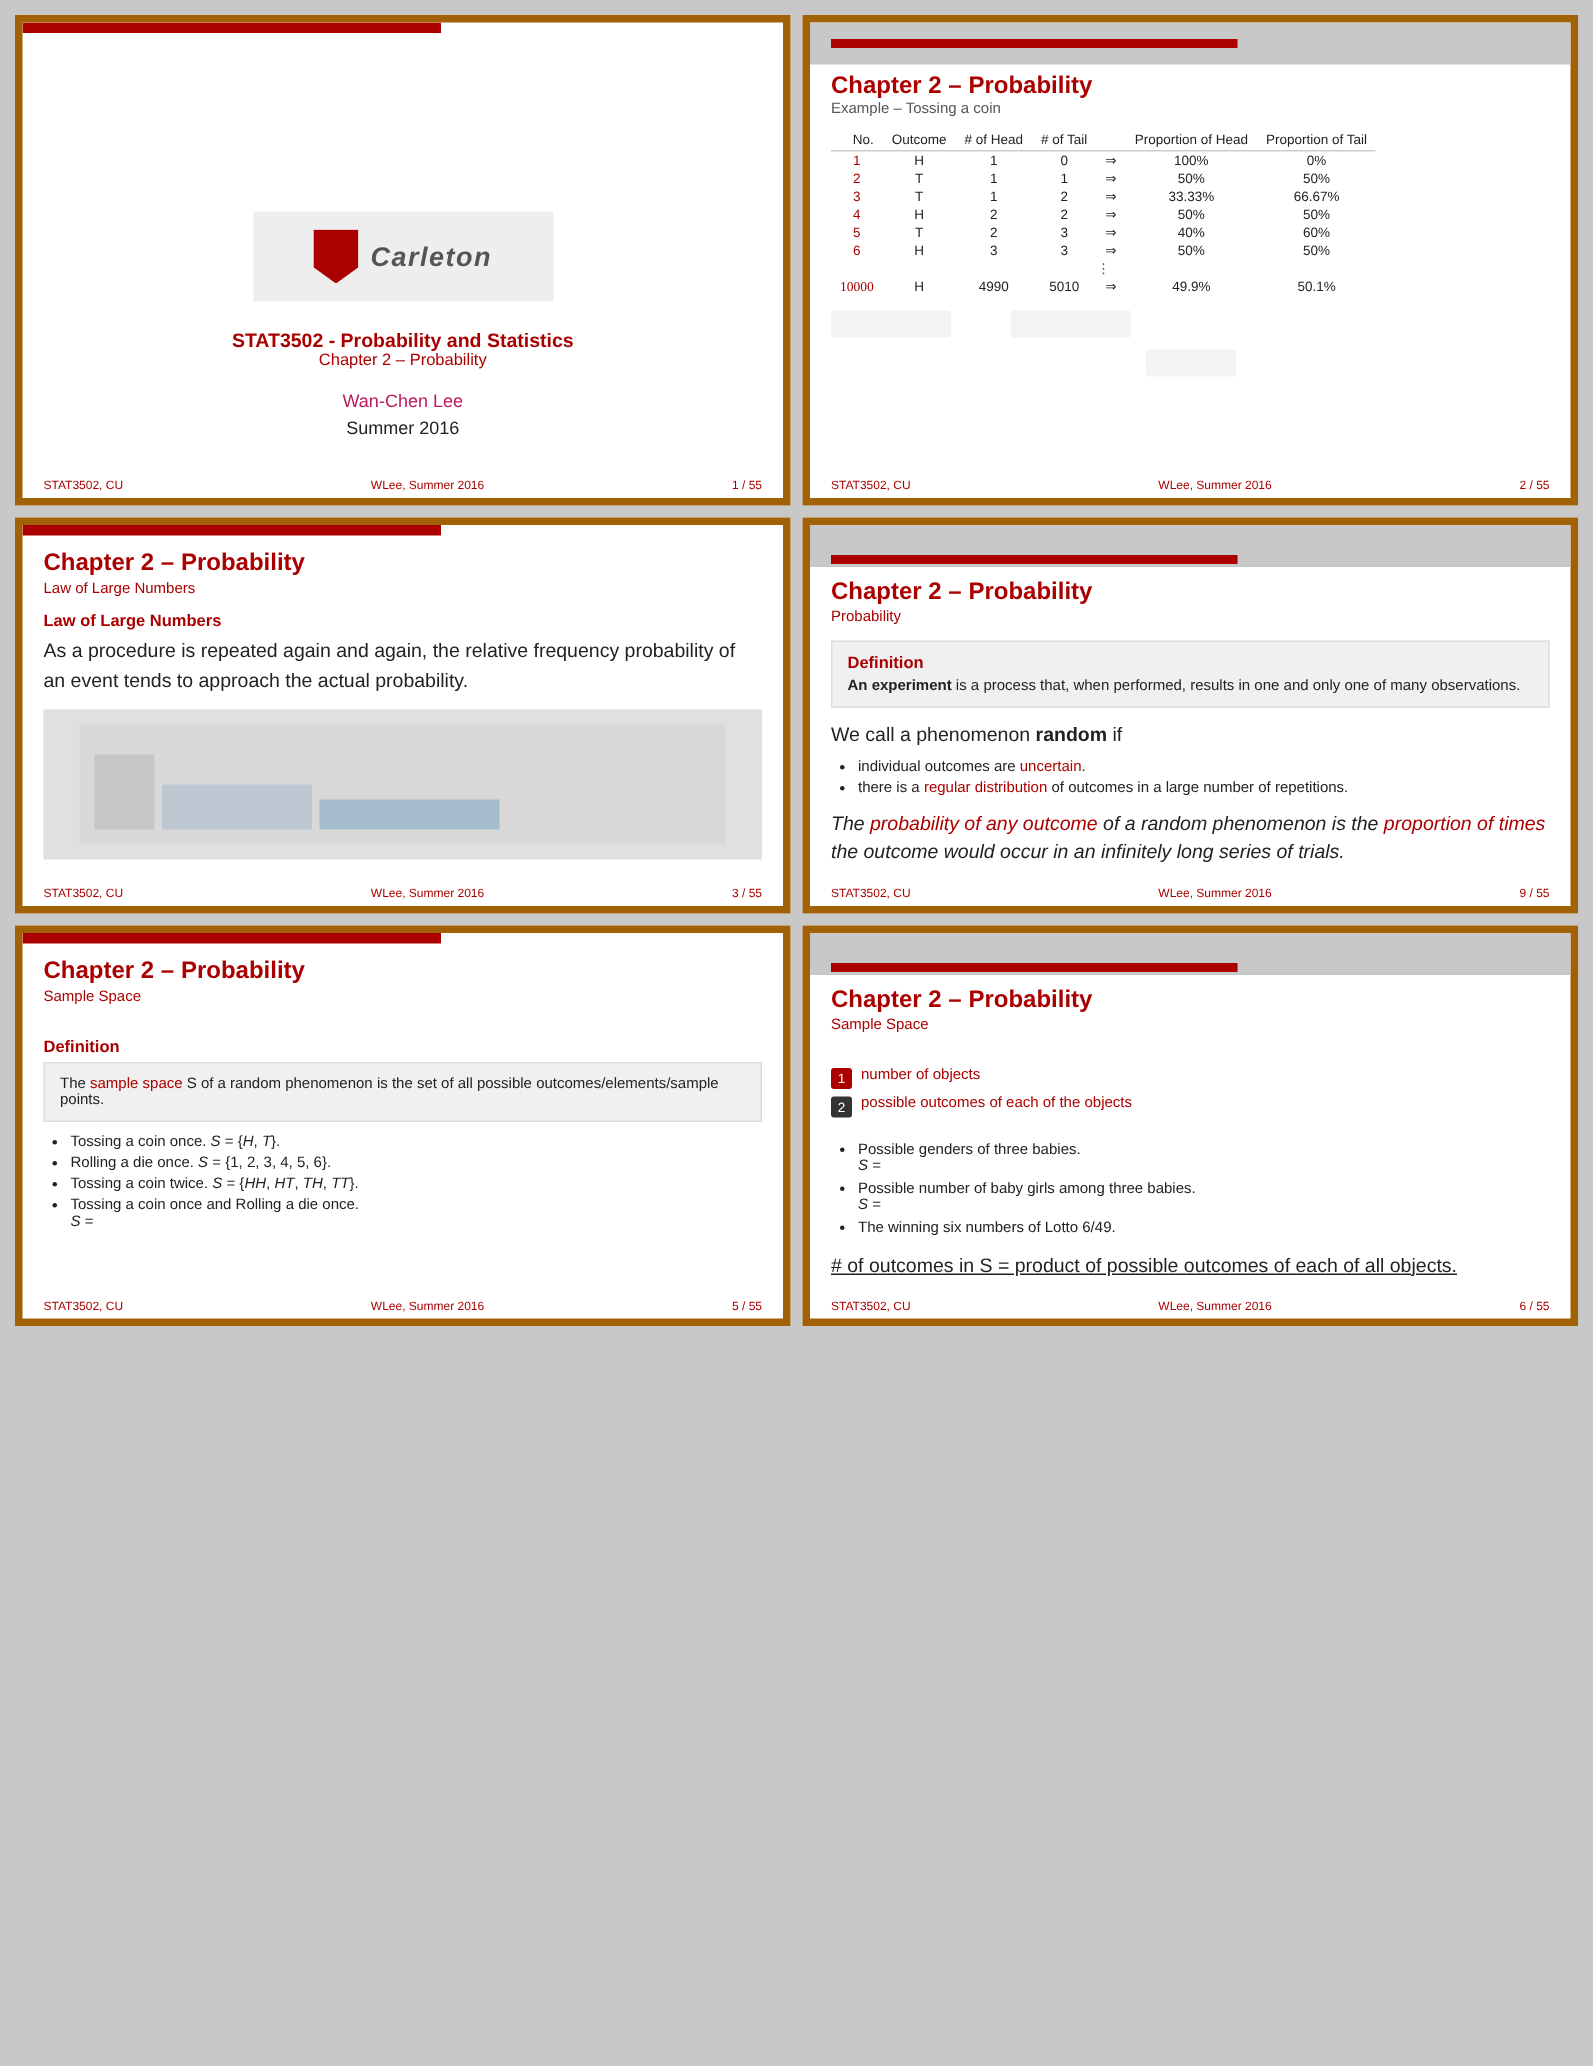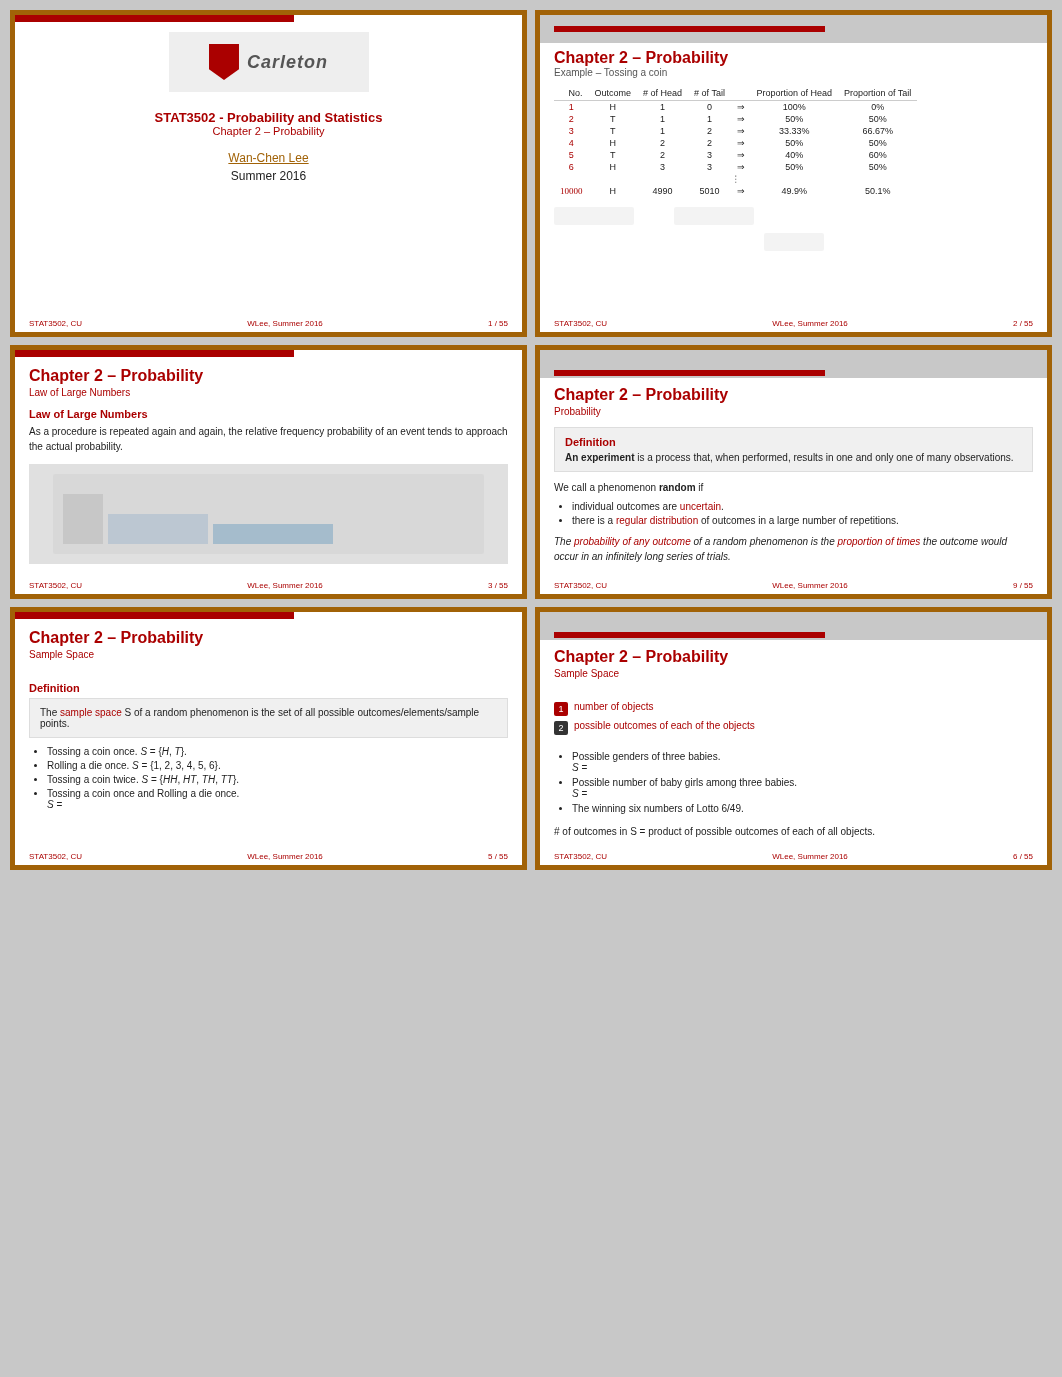--- a/index.html
+++ b/index.html
@@ -35,23 +35,23 @@
       justify-content: space-between;
       padding: 0 14px;
       font-size: 8px;
       color: #a00;
     }
     
     .title-slide {
       display: flex;
       flex-direction: column;
       align-items: center;
-      justify-content: flex-start;
+      justify-content: flex-end;
       min-height: 310px;
-      padding-bottom: 16px;
+      padding-bottom: 40px;
     }
     .title-slide .logo-area {
       width: 200px;
       height: 60px;
       background: #eee;
       margin-bottom: 10px;
       display: flex;
       align-items: center;
       justify-content: center;
       position: relative;
@@ -79,22 +79,21 @@
     }
     .slide-subtitle {
       color: #a00;
       font-size: 11px;
       text-align: center;
     }
     .slide-author {
       font-size: 12px;
       text-align: center;
       margin-top: 14px;
-      color: #a16207;
-      text-decoration: underline;
+      color: #be185d;
     }
     .slide-date {
       font-size: 12px;
       text-align: center;
       margin-top: 4px;
       color: #222;
     }
     
     .chapter-header {
       color: #a00;
@@ -192,21 +191,21 @@
       justify-content: center;
       font-size: 9px;
       margin-right: 6px;
       flex-shrink: 0;
       margin-top: 1px;
     }
     .num-badge.dark {
       background: #333;
     }
     .paragraph-text {
-      font-size: 10px;
+      font-size: 13px;
       line-height: 1.5;
       margin-bottom: 6px;
     }
     .top-red-bar {
       height: 7px;
       background: #a00;
       width: 55%;
       margin-bottom: 0;
     }
   </style>
@@ -423,21 +422,21 @@
       <div class="numbered-item">
         <span class="num-badge dark">2</span>
         <span class="colored-term">possible outcomes of each of the objects</span>
       </div>
       <br>
       <ul class="bullet-list">
         <li>Possible genders of three babies.<br><em>S</em> =</li>
         <li style="margin-top:4px;">Possible number of baby girls among three babies.<br><em>S</em> =</li>
         <li style="margin-top:4px;">The winning six numbers of Lotto 6/49.</li>
       </ul>
-      <div class="paragraph-text" style="margin-top:10px;"># of outcomes in S = product of possible outcomes of each of all objects.</div>
+      <div class="paragraph-text" style="margin-top:10px;text-decoration:underline;"># of outcomes in S = product of possible outcomes of each of all objects.</div>
     </div>
     <div class="slide-footer">
       <span>STAT3502, CU</span>
       <span>WLee, Summer 2016</span>
       <span>6 / 55</span>
     </div>
   </div>
 
 </div>
 

